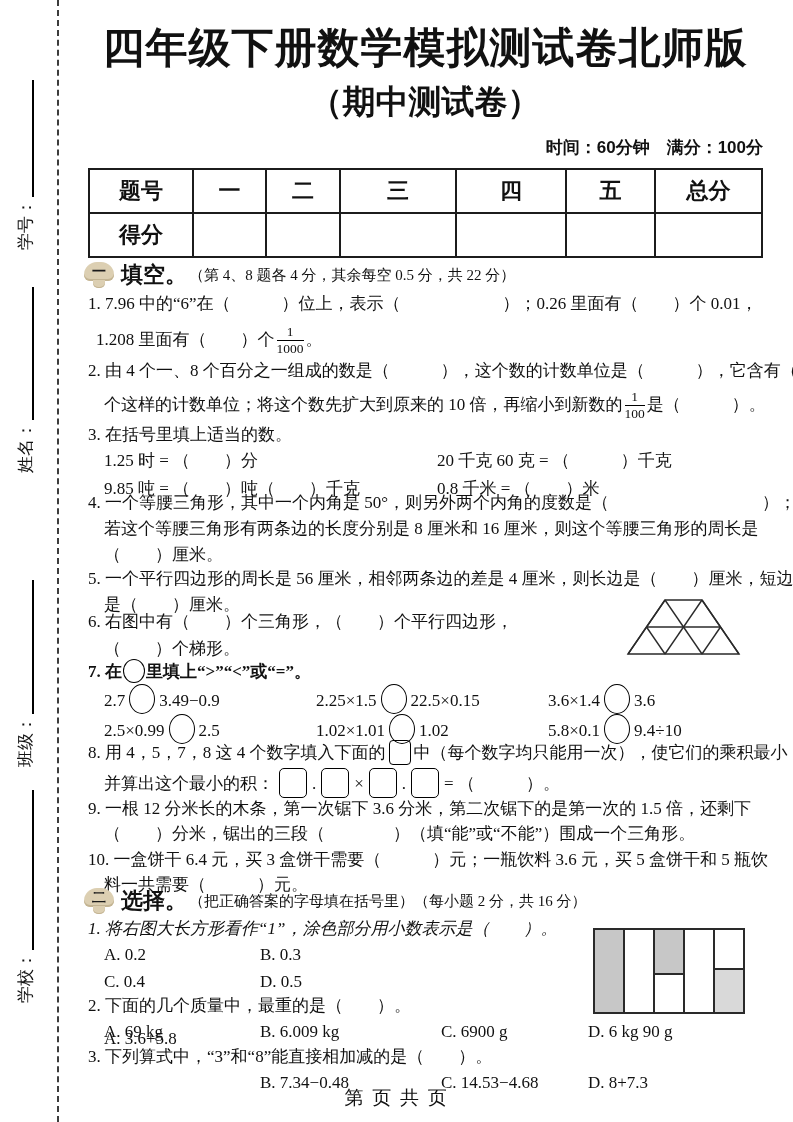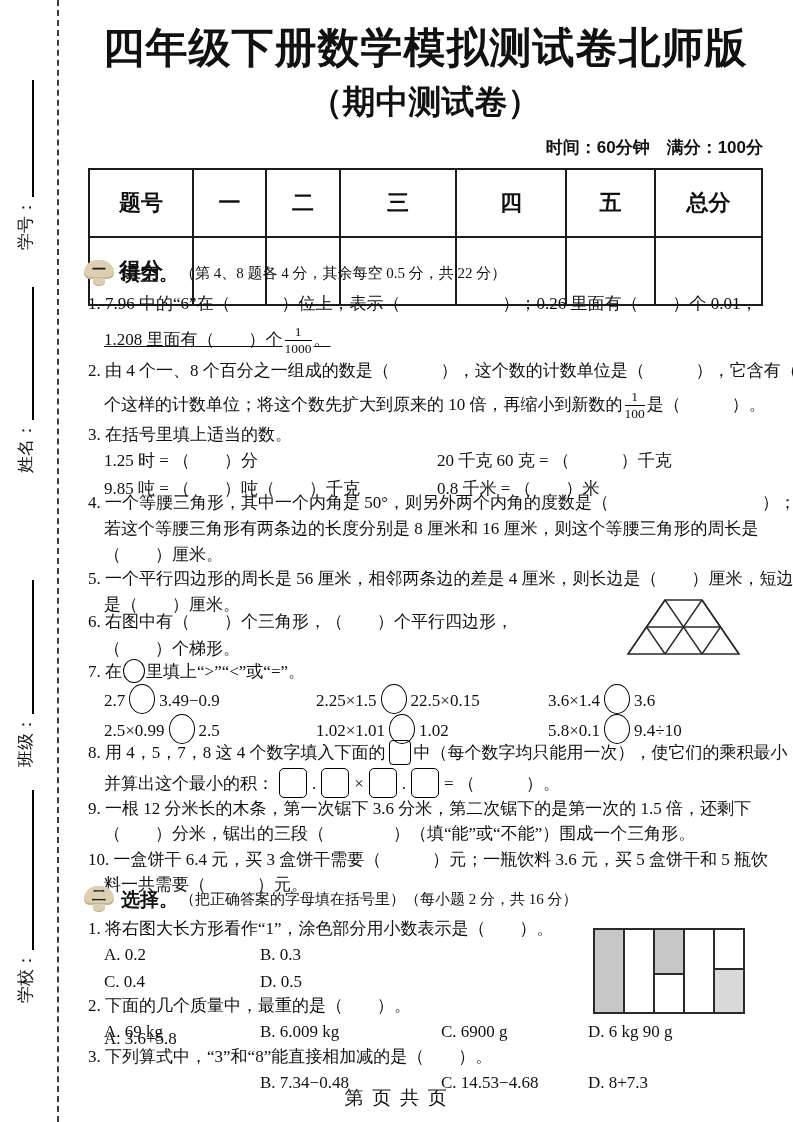--- a/index.html
+++ b/index.html
@@ -21,25 +21,25 @@
          font-family:"Liberation Sans","DejaVu Sans",sans-serif;letter-spacing:1px;}
   .subtitle{left:85px;top:80px;width:680px;text-align:center;font-size:33px;font-weight:bold;
             font-family:"Liberation Sans","DejaVu Sans",sans-serif;}
   .info{left:88px;top:136px;width:675px;text-align:right;font-size:17px;font-weight:600;
         font-family:"Liberation Sans","DejaVu Sans",sans-serif;}
 
   
   table.score{position:absolute;left:88px;top:168px;border-collapse:collapse;}
   table.score td{border:2px solid #1c1c1c;text-align:center;vertical-align:middle;
                  font-family:"Liberation Sans","DejaVu Sans",sans-serif;
-                 font-size:22px;font-weight:bold;height:42px;padding:12px;}
+                 font-size:22px;font-weight:bold;height:42px;padding:0;}
 
   
   .sec-head{display:flex;align-items:center;}
-  .sec-title{font-family:"Liberation Sans","DejaVu Sans",sans-serif;font-weight:bold;font-size:19px;}
+  .sec-title{font-family:"Liberation Sans","DejaVu Sans",sans-serif;font-weight:bold;font-size:22px;}
   .sec-note{font-size:15px;margin-left:2px;}
   .mushroom{position:relative;display:inline-block;width:30px;height:27px;margin-right:7px;flex:0 0 auto;}
   .mushroom .cap{position:absolute;left:0;top:0;width:30px;height:19px;background:#dccfb2;
                  border-radius:15px 15px 7px 7px;box-shadow:inset 0 -2px 0 #c3b493;}
   .mushroom .stem{position:absolute;left:9px;top:18px;width:12px;height:8px;background:#dccfb2;
                   border-radius:0 0 5px 5px;box-shadow:inset 0 -1px 0 #c3b493;}
   .mushroom .glyph{position:absolute;left:0;top:1px;width:30px;text-align:center;font-size:14px;
                    font-weight:bold;color:#1a1a1a;font-family:"Liberation Sans",sans-serif;}
 
   .ln{position:absolute;white-space:nowrap;font-size:17px;line-height:22px;}
@@ -136,21 +136,21 @@
     <span class="mushroom">
       <span class="cap"></span>
       <span class="stem"></span>
       <span class="glyph">一</span>
     </span>
     <span class="sec-title">填空。</span>
     <span class="sec-note">（第 4、8 题各 4 分，其余每空 0.5 分，共 22 分）</span>
   </div>
 
   <div class="ln" style="left:88px;top:293px;">1. 7.96 中的“6”在（　　　）位上，表示（　　　　　　）；0.26 里面有（　　）个 0.01，</div>
-  <div class="ln" style="left:104px;top:325px;text-decoration:underline;">
+  <div class="ln" style="left:96px;top:325px;">
     <span>1.208 里面有（　　）个</span><span class="frac"><span class="num">1</span><span class="den">1000</span></span><span>。</span>
   </div>
 
   <div class="ln" style="left:88px;top:360px;">2. 由 4 个一、8 个百分之一组成的数是（　　　），这个数的计数单位是（　　　），它含有（　　）</div>
   <div class="ln" style="left:104px;top:390px;">
     <span>个这样的计数单位；将这个数先扩大到原来的 10 倍，再缩小到新数的</span><span class="frac"><span class="num">1</span><span class="den">100</span></span><span>是（　　　）。</span>
   </div>
 
   <div class="ln" style="left:88px;top:424px;">3. 在括号里填上适当的数。</div>
   <div class="ln" style="left:104px;top:450px;">1.25 时 = （　　）分</div>
@@ -178,21 +178,21 @@
       <line x1="76" y1="56" x2="57.5" y2="29"></line>
       <line x1="76" y1="56" x2="94.5" y2="29"></line>
       <line x1="113" y1="56" x2="94.5" y2="29"></line>
       <line x1="20.5" y1="29" x2="39" y2="2"></line>
       <line x1="57.5" y1="29" x2="39" y2="2"></line>
       <line x1="57.5" y1="29" x2="76" y2="2"></line>
       <line x1="94.5" y1="29" x2="76" y2="2"></line>
     </g>
   </svg>
 
-  <div class="ln" style="left:88px;top:659px;">
+  <div class="ln" style="left:88px;top:659px;font-weight:bold;">
     <span>7. 在</span><span class="small-circle"></span><span>里填上“&gt;”“&lt;”或“=”。</span>
   </div>
   <div class="ln" style="left:104px;top:684px;">
     <span>2.7</span><span class="cmp-circle"></span><span>3.49−0.9</span>
   </div>
   <div class="ln" style="left:316px;top:684px;">
     <span>2.25×1.5</span><span class="cmp-circle"></span><span>22.5×0.15</span>
   </div>
   <div class="ln" style="left:548px;top:684px;">
     <span>3.6×1.4</span><span class="cmp-circle"></span><span>3.6</span>
@@ -223,21 +223,21 @@
   <div class="abs sec-head" style="left:84px;top:886px;">
     <span class="mushroom">
       <span class="cap"></span>
       <span class="stem"></span>
       <span class="glyph">二</span>
     </span>
     <span class="sec-title">选择。</span>
     <span class="sec-note">（把正确答案的字母填在括号里）（每小题 2 分，共 16 分）</span>
   </div>
 
-  <div class="ln" style="left:88px;top:918px;">1. 将右图大长方形看作“1”，涂色部分用小数表示是（　　）。</div>
+  <div class="ln" style="left:88px;top:918px;font-style:italic;">1. 将右图大长方形看作“1”，涂色部分用小数表示是（　　）。</div>
   <div class="ln" style="left:104px;top:944px;">A. 0.2</div>
   <div class="ln" style="left:260px;top:944px;">B. 0.3</div>
   <div class="ln" style="left:104px;top:971px;">C. 0.4</div>
   <div class="ln" style="left:260px;top:971px;">D. 0.5</div>
 
   <div class="fig-rect">
     <div class="strip" style="background:#c7c7c7;"></div>
     <div class="strip"></div>
     <div class="strip">
       <div class="half" style="background:#c7c7c7;flex:1.15;"></div>

